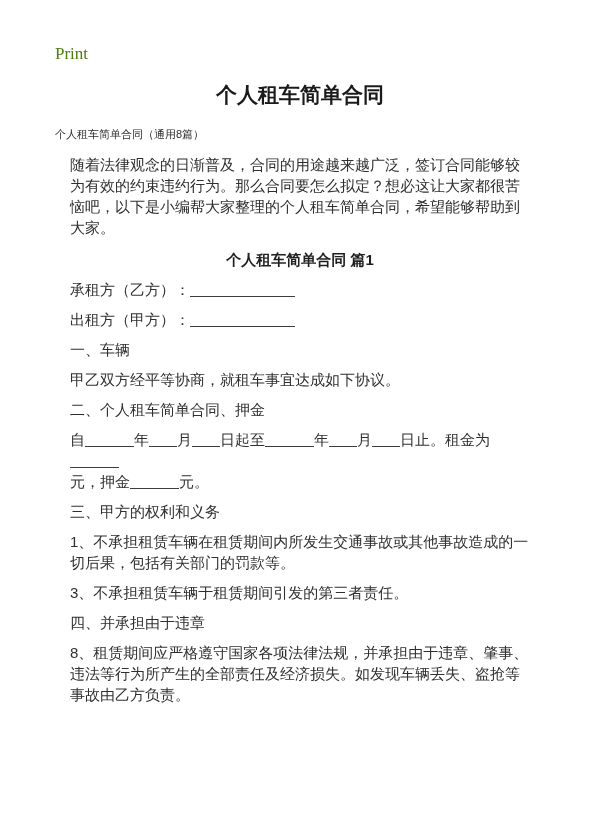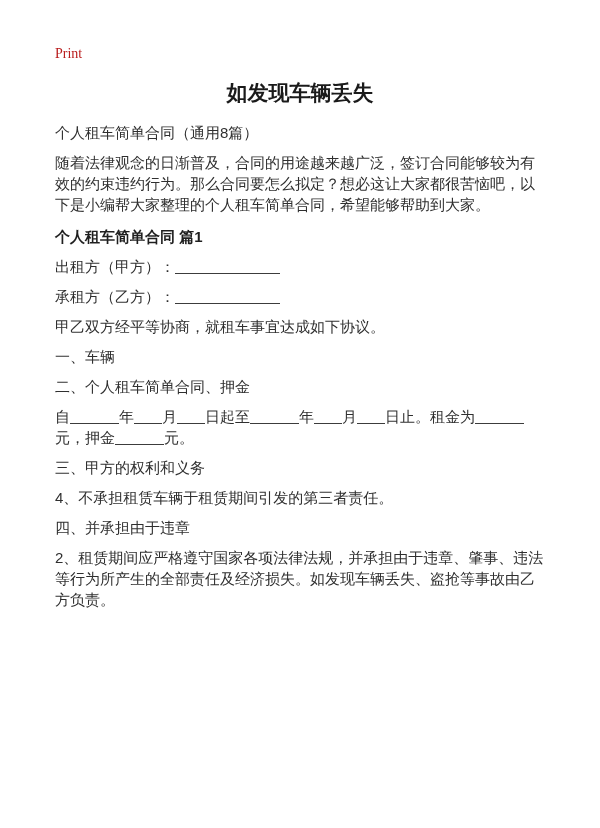--- a/index.html
+++ b/index.html
@@ -12,78 +12,80 @@
   }
   .page {
     box-sizing: border-box;
     width: 600px;
     height: 828px;
     padding: 44px 55px 0 55px;
     background: #ffffff;
   }
   .print-label {
     font-family: "Liberation Serif", "DejaVu Serif", serif;
-    font-size: 14px;
-    color: #b91c1c;
+    font-size: 17px;
+    color: #4d7c0f;
     display: inline-block;
     cursor: pointer;
   }
   .doc-title {
     margin: 18px 0 0 0;
     text-align: center;
     font-size: 21px;
     font-weight: bold;
     color: #1a1a1a;
     line-height: 26px;
   }
   .doc-subtitle {
     margin: 16px 0 9px 0;
-    font-size: 15px;
+    font-size: 11px;
     font-weight: normal;
     color: #2f2f2f;
     line-height: 21px;
   }
   .para {
-    margin: 9px 0;
+    margin: 9px 15px;
     font-size: 15px;
     color: #2f2f2f;
     line-height: 21px;
     word-break: break-all;
   }
   .sub-heading {
     margin: 11px 0 9px 0;
     font-size: 15px;
     font-weight: bold;
     color: #1f1f1f;
     line-height: 21px;
+    text-align: center;
   }
   .blank {
     display: inline-block;
     height: 12px;
     border-bottom: 1px solid #3c3c3c;
     vertical-align: -2px;
   }
 </style>
 </head>
 <body>
 
 <div class="page">
   <span class="print-label">Print</span>
 
-  <h1 class="doc-title">如发现车辆丢失</h1>
+  <h1 class="doc-title">个人租车简单合同</h1>
 
   <div class="doc-subtitle">个人租车简单合同（通用8篇）</div>
 
   <div id="doc-blocks">
       <p class="para">随着法律观念的日渐普及，合同的用途越来越广泛，签订合同能够较为有效的约束违约行为。那么合同要怎么拟定？想必这让大家都很苦恼吧，以下是小编帮大家整理的个人租车简单合同，希望能够帮助到大家。</p>
       <h3 class="sub-heading">个人租车简单合同 篇1</h3>
+      <p class="para">承租方（乙方）：<span class="blank" style="width:105px"></span></p>
       <p class="para">出租方（甲方）：<span class="blank" style="width:105px"></span></p>
-      <p class="para">承租方（乙方）：<span class="blank" style="width:105px"></span></p>
+      <p class="para">一、车辆</p>
       <p class="para">甲乙双方经平等协商，就租车事宜达成如下协议。</p>
-      <p class="para">一、车辆</p>
       <p class="para">二、个人租车简单合同、押金</p>
       <p class="para">自<span class="blank" style="width:49px"></span>年<span class="blank" style="width:28px"></span>月<span class="blank" style="width:28px"></span>日起至<span class="blank" style="width:49px"></span>年<span class="blank" style="width:28px"></span>月<span class="blank" style="width:28px"></span>日止。租金为<span class="blank" style="width:49px"></span><br>元，押金<span class="blank" style="width:49px"></span>元。</p>
       <p class="para">三、甲方的权利和义务</p>
-      <p class="para">4、不承担租赁车辆于租赁期间引发的第三者责任。</p>
+      <p class="para">1、不承担租赁车辆在租赁期间内所发生交通事故或其他事故造成的一切后果，包括有关部门的罚款等。</p>
+      <p class="para">3、不承担租赁车辆于租赁期间引发的第三者责任。</p>
       <p class="para">四、并承担由于违章</p>
-      <p class="para">2、租赁期间应严格遵守国家各项法律法规，并承担由于违章、肇事、违法等行为所产生的全部责任及经济损失。如发现车辆丢失、盗抢等事故由乙方负责。</p>
+      <p class="para">8、租赁期间应严格遵守国家各项法律法规，并承担由于违章、肇事、违法等行为所产生的全部责任及经济损失。如发现车辆丢失、盗抢等事故由乙方负责。</p>
     </div>
 </div>
 
 </body></html>

